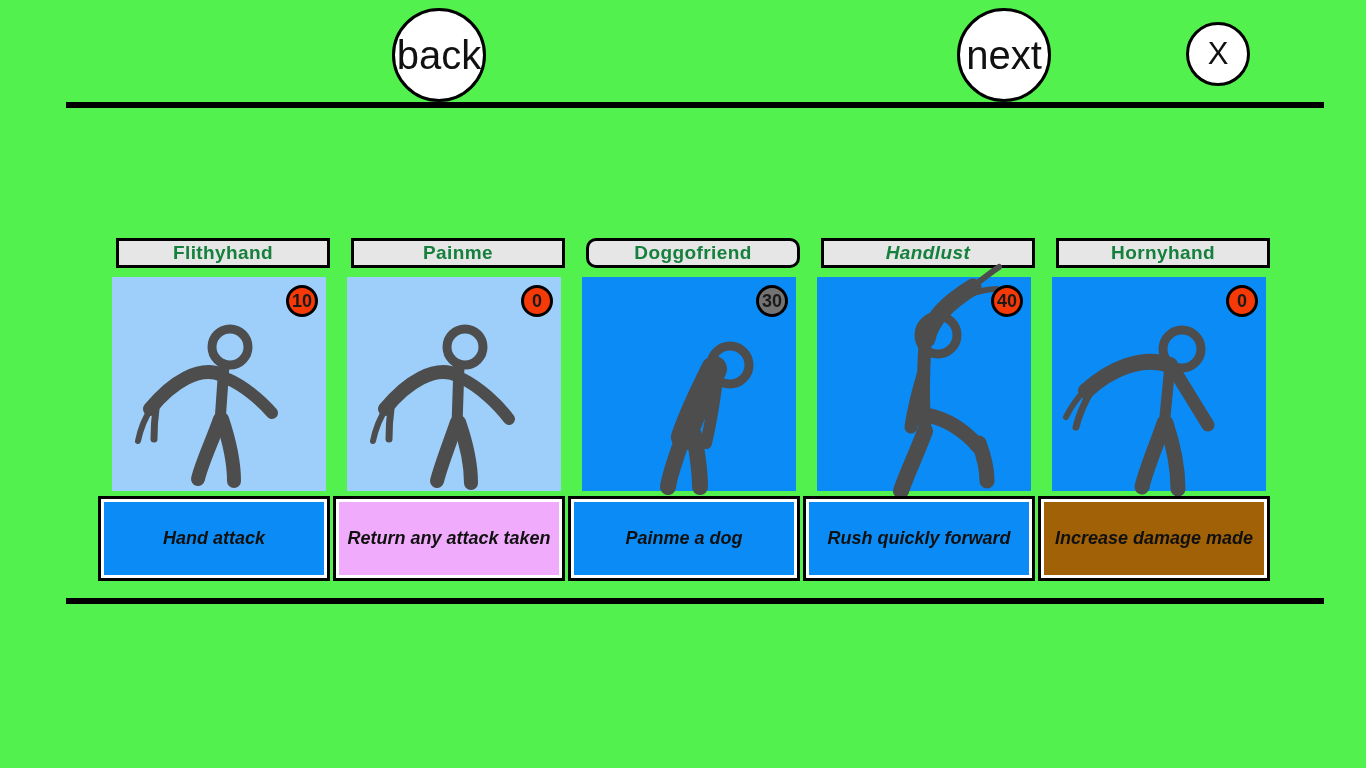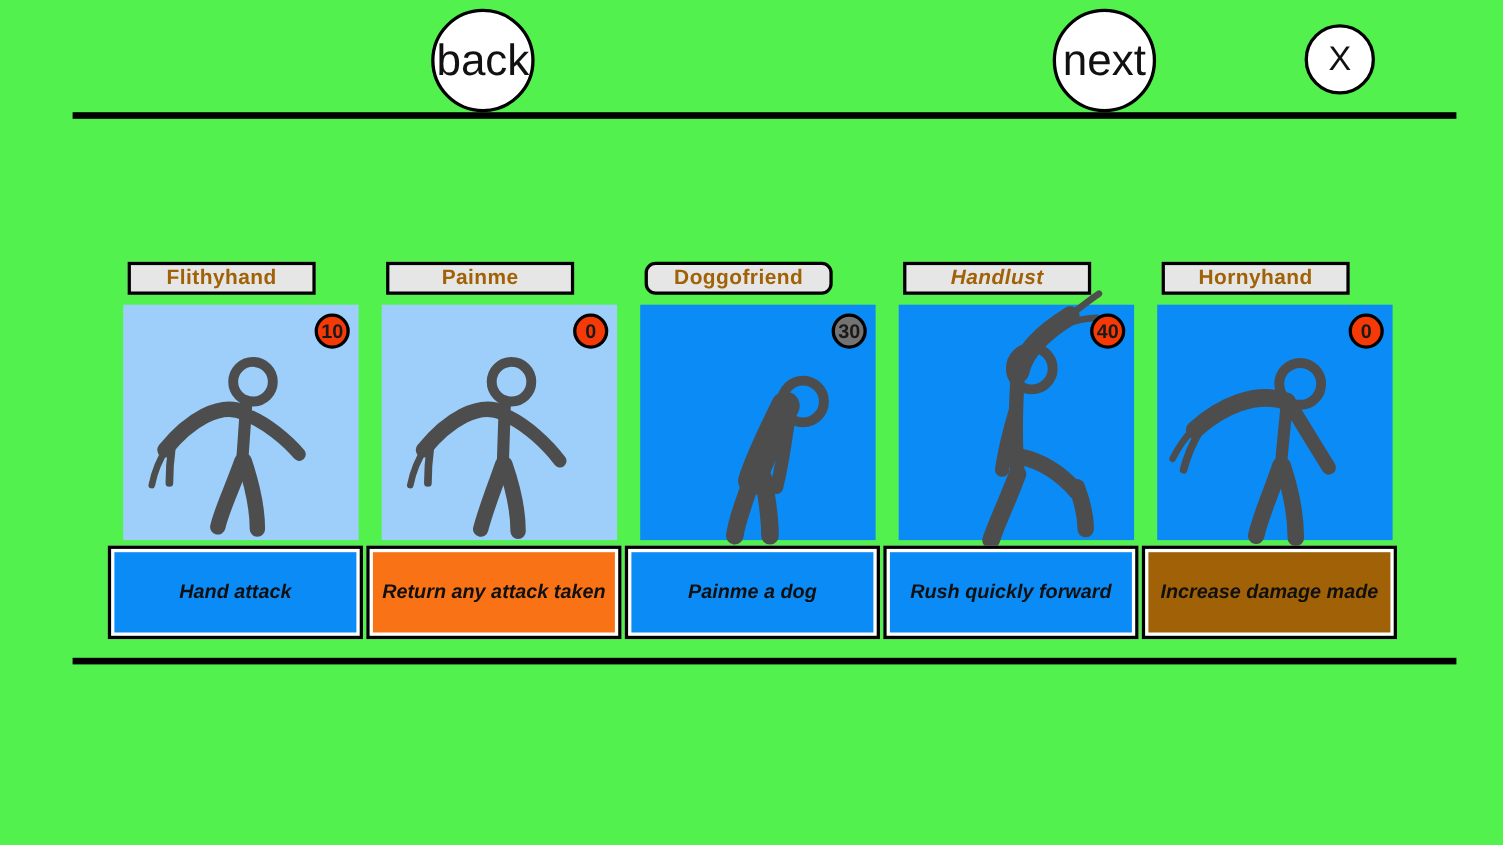--- a/index.html
+++ b/index.html
@@ -86,32 +86,32 @@
     position: absolute;
     top: 0;
     width: 236px;
     height: 345px;
   }
 
   .card-title {
     position: absolute;
     left: 18px;
     top: 0;
-    width: 171px;
+    width: 214px;
     height: 30px;
     background: #e6e6e6;
     border: 3px solid #000000;
     box-sizing: border-box;
     display: flex;
     align-items: center;
     justify-content: center;
     font-size: 19px;
     font-weight: bold;
     letter-spacing: 0.4px;
-    color: #a16207;
+    color: #15803d;
     white-space: nowrap;
   }
 
   .card-art {
     position: absolute;
     left: 14px;
     top: 39px;
     width: 214px;
     height: 214px;
     overflow: visible;
@@ -235,21 +235,21 @@
             <path d="M50 160 C 42 172, 38 184, 36 194" stroke-width="6"></path>
             <path d="M54 162 C 52 176, 52 186, 52 192" stroke-width="7"></path>
             <path d="M126 132 C 142 140, 160 156, 172 172" stroke-width="12"></path>
             <path d="M120 175 C 112 198, 104 218, 100 234" stroke-width="14"></path>
             <path d="M122 175 C 130 198, 134 218, 134 236" stroke-width="14"></path>
           </g>
         </svg>
         <div class="cost-badge" style="background: rgb(245, 58, 8);">0</div>
       </div>
       <div class="card-desc">
-        <div class="card-desc-inner" style="background: #f97316;">Return any attack taken</div>
+        <div class="card-desc-inner" style="background: #f0abfc;">Return any attack taken</div>
       </div>
     </div>
 
     <div class="card" style="left:568px">
       <div class="card-title" style="background: rgb(230, 230, 230); border-radius: 10px;">Doggofriend</div>
       <div class="card-art">
         <div class="card-art-bg" style="background:#0b8bf5"></div>
         <svg viewBox="0 0 234 254">
           <g fill="none" stroke="#4d4d4d" stroke-linecap="round" stroke-linejoin="round">
             <circle cx="158" cy="118" r="19" stroke-width="9"></circle>

